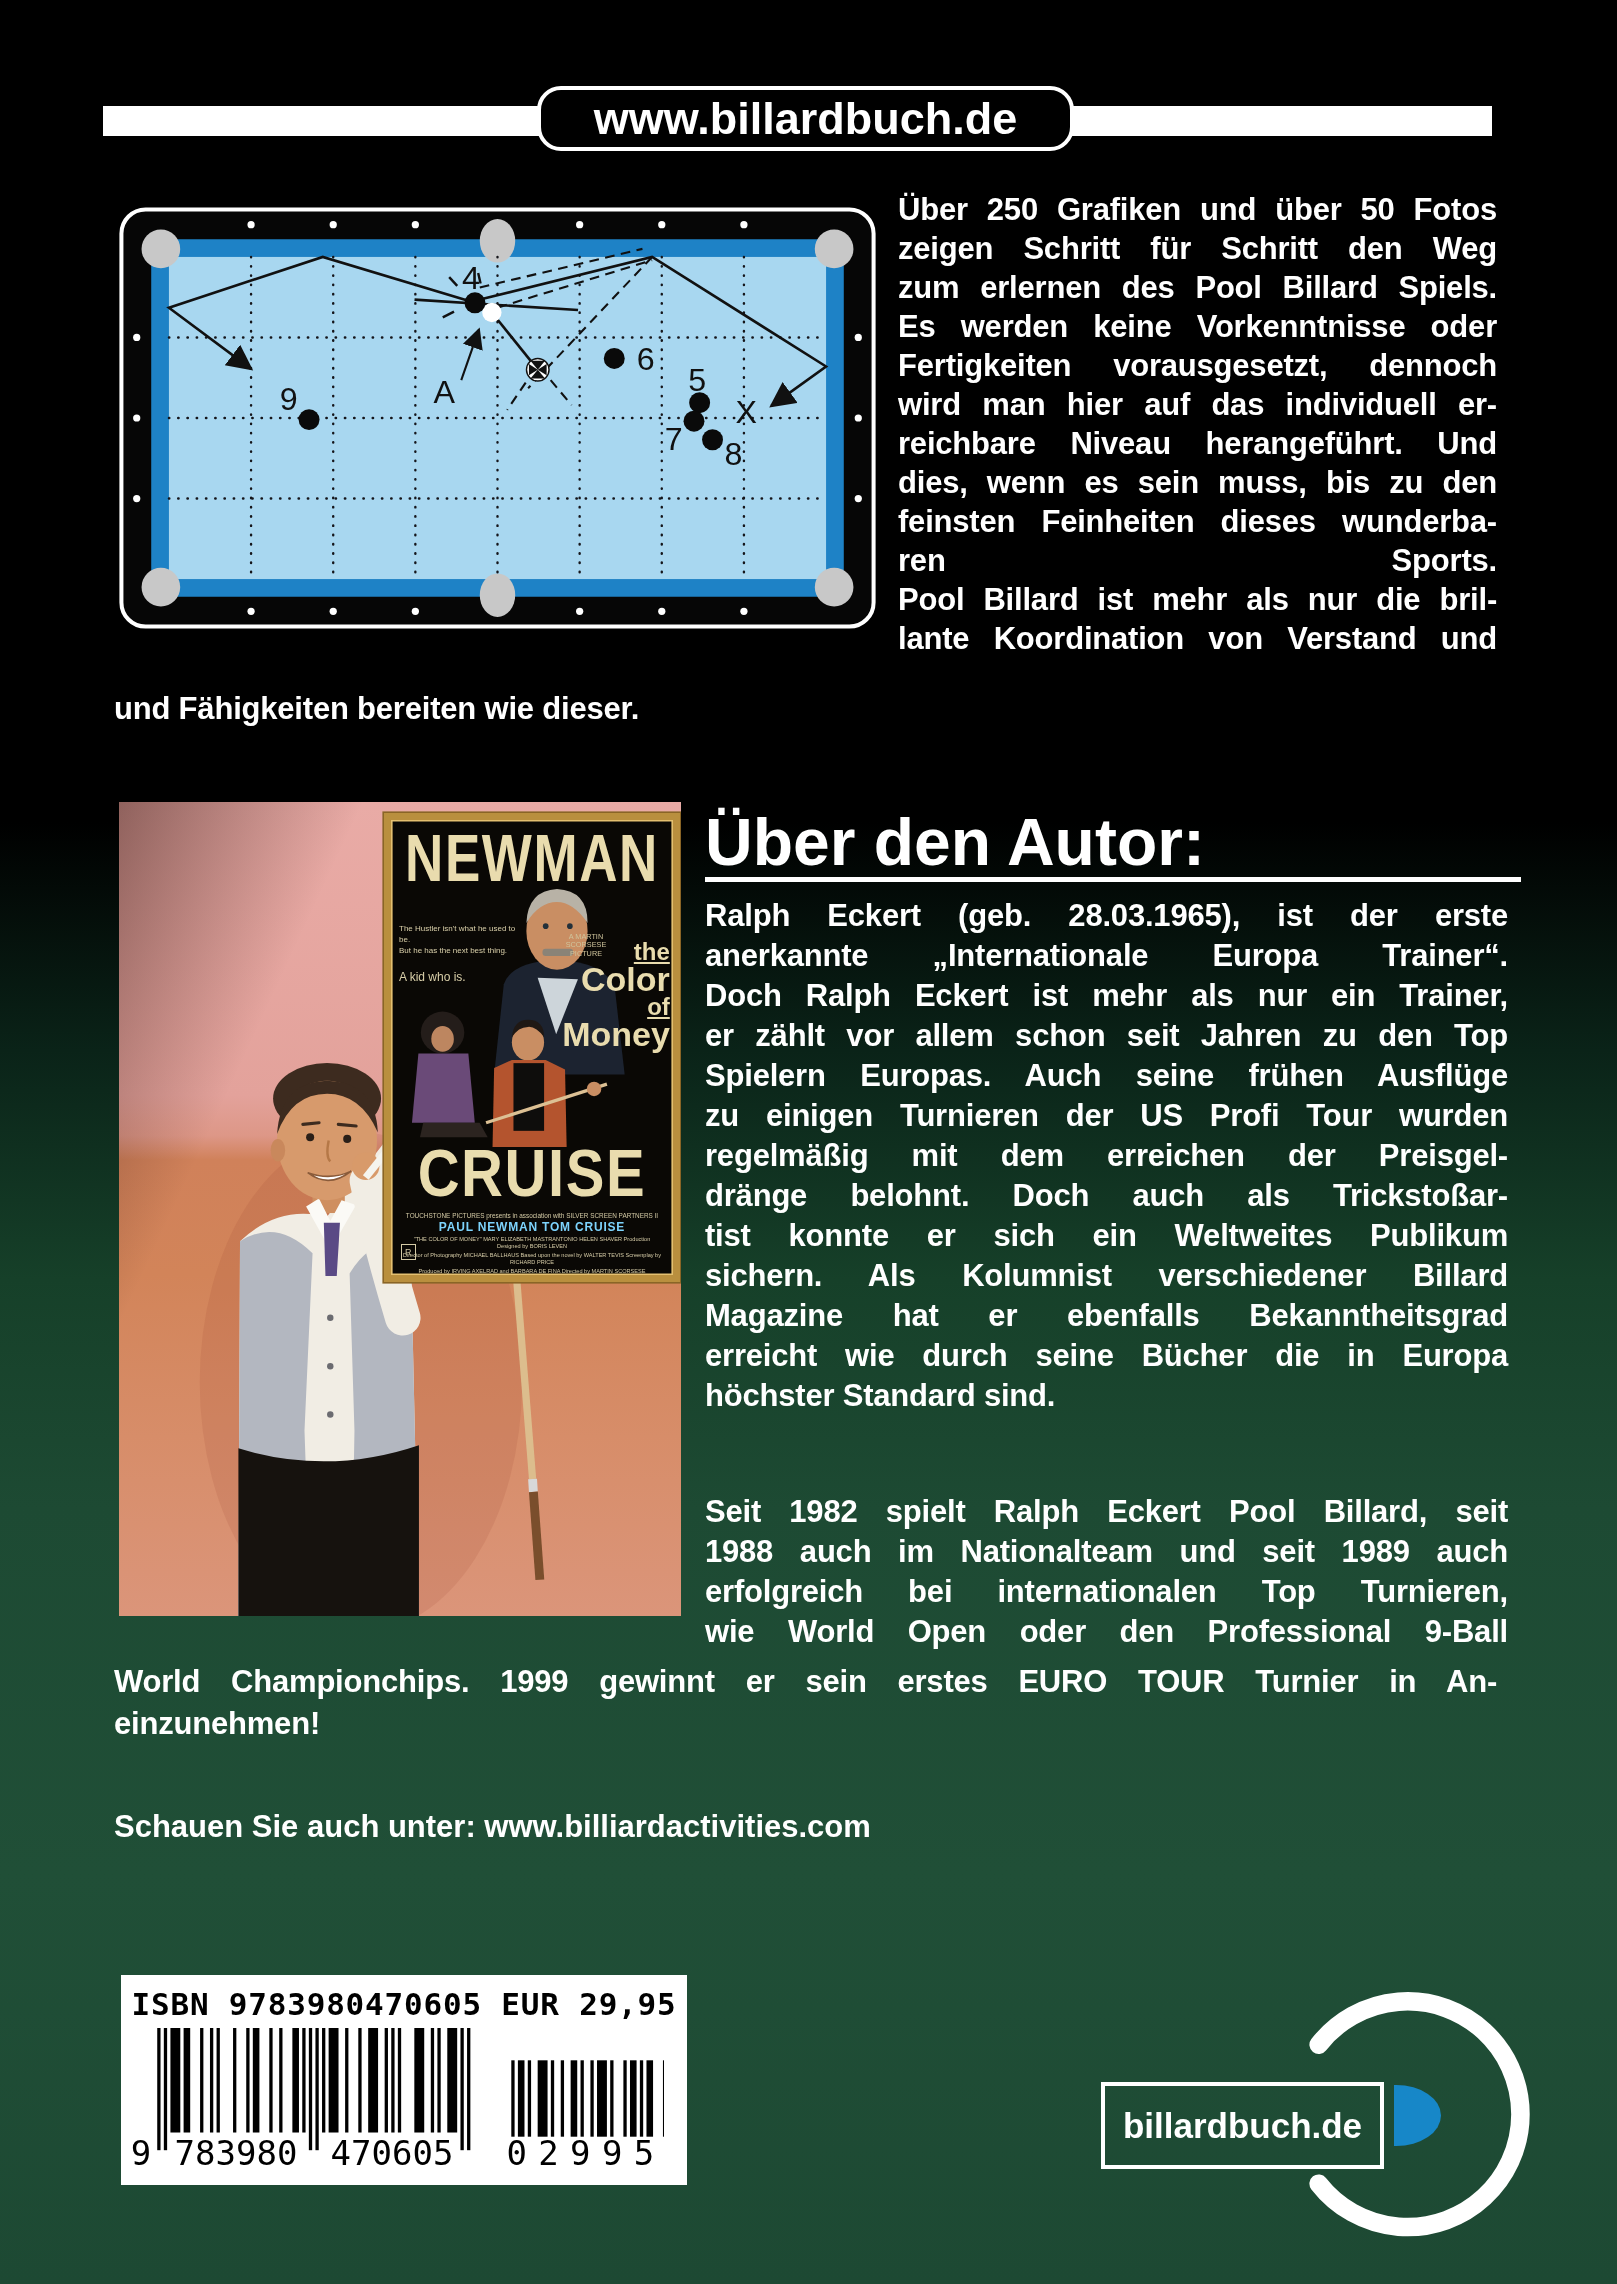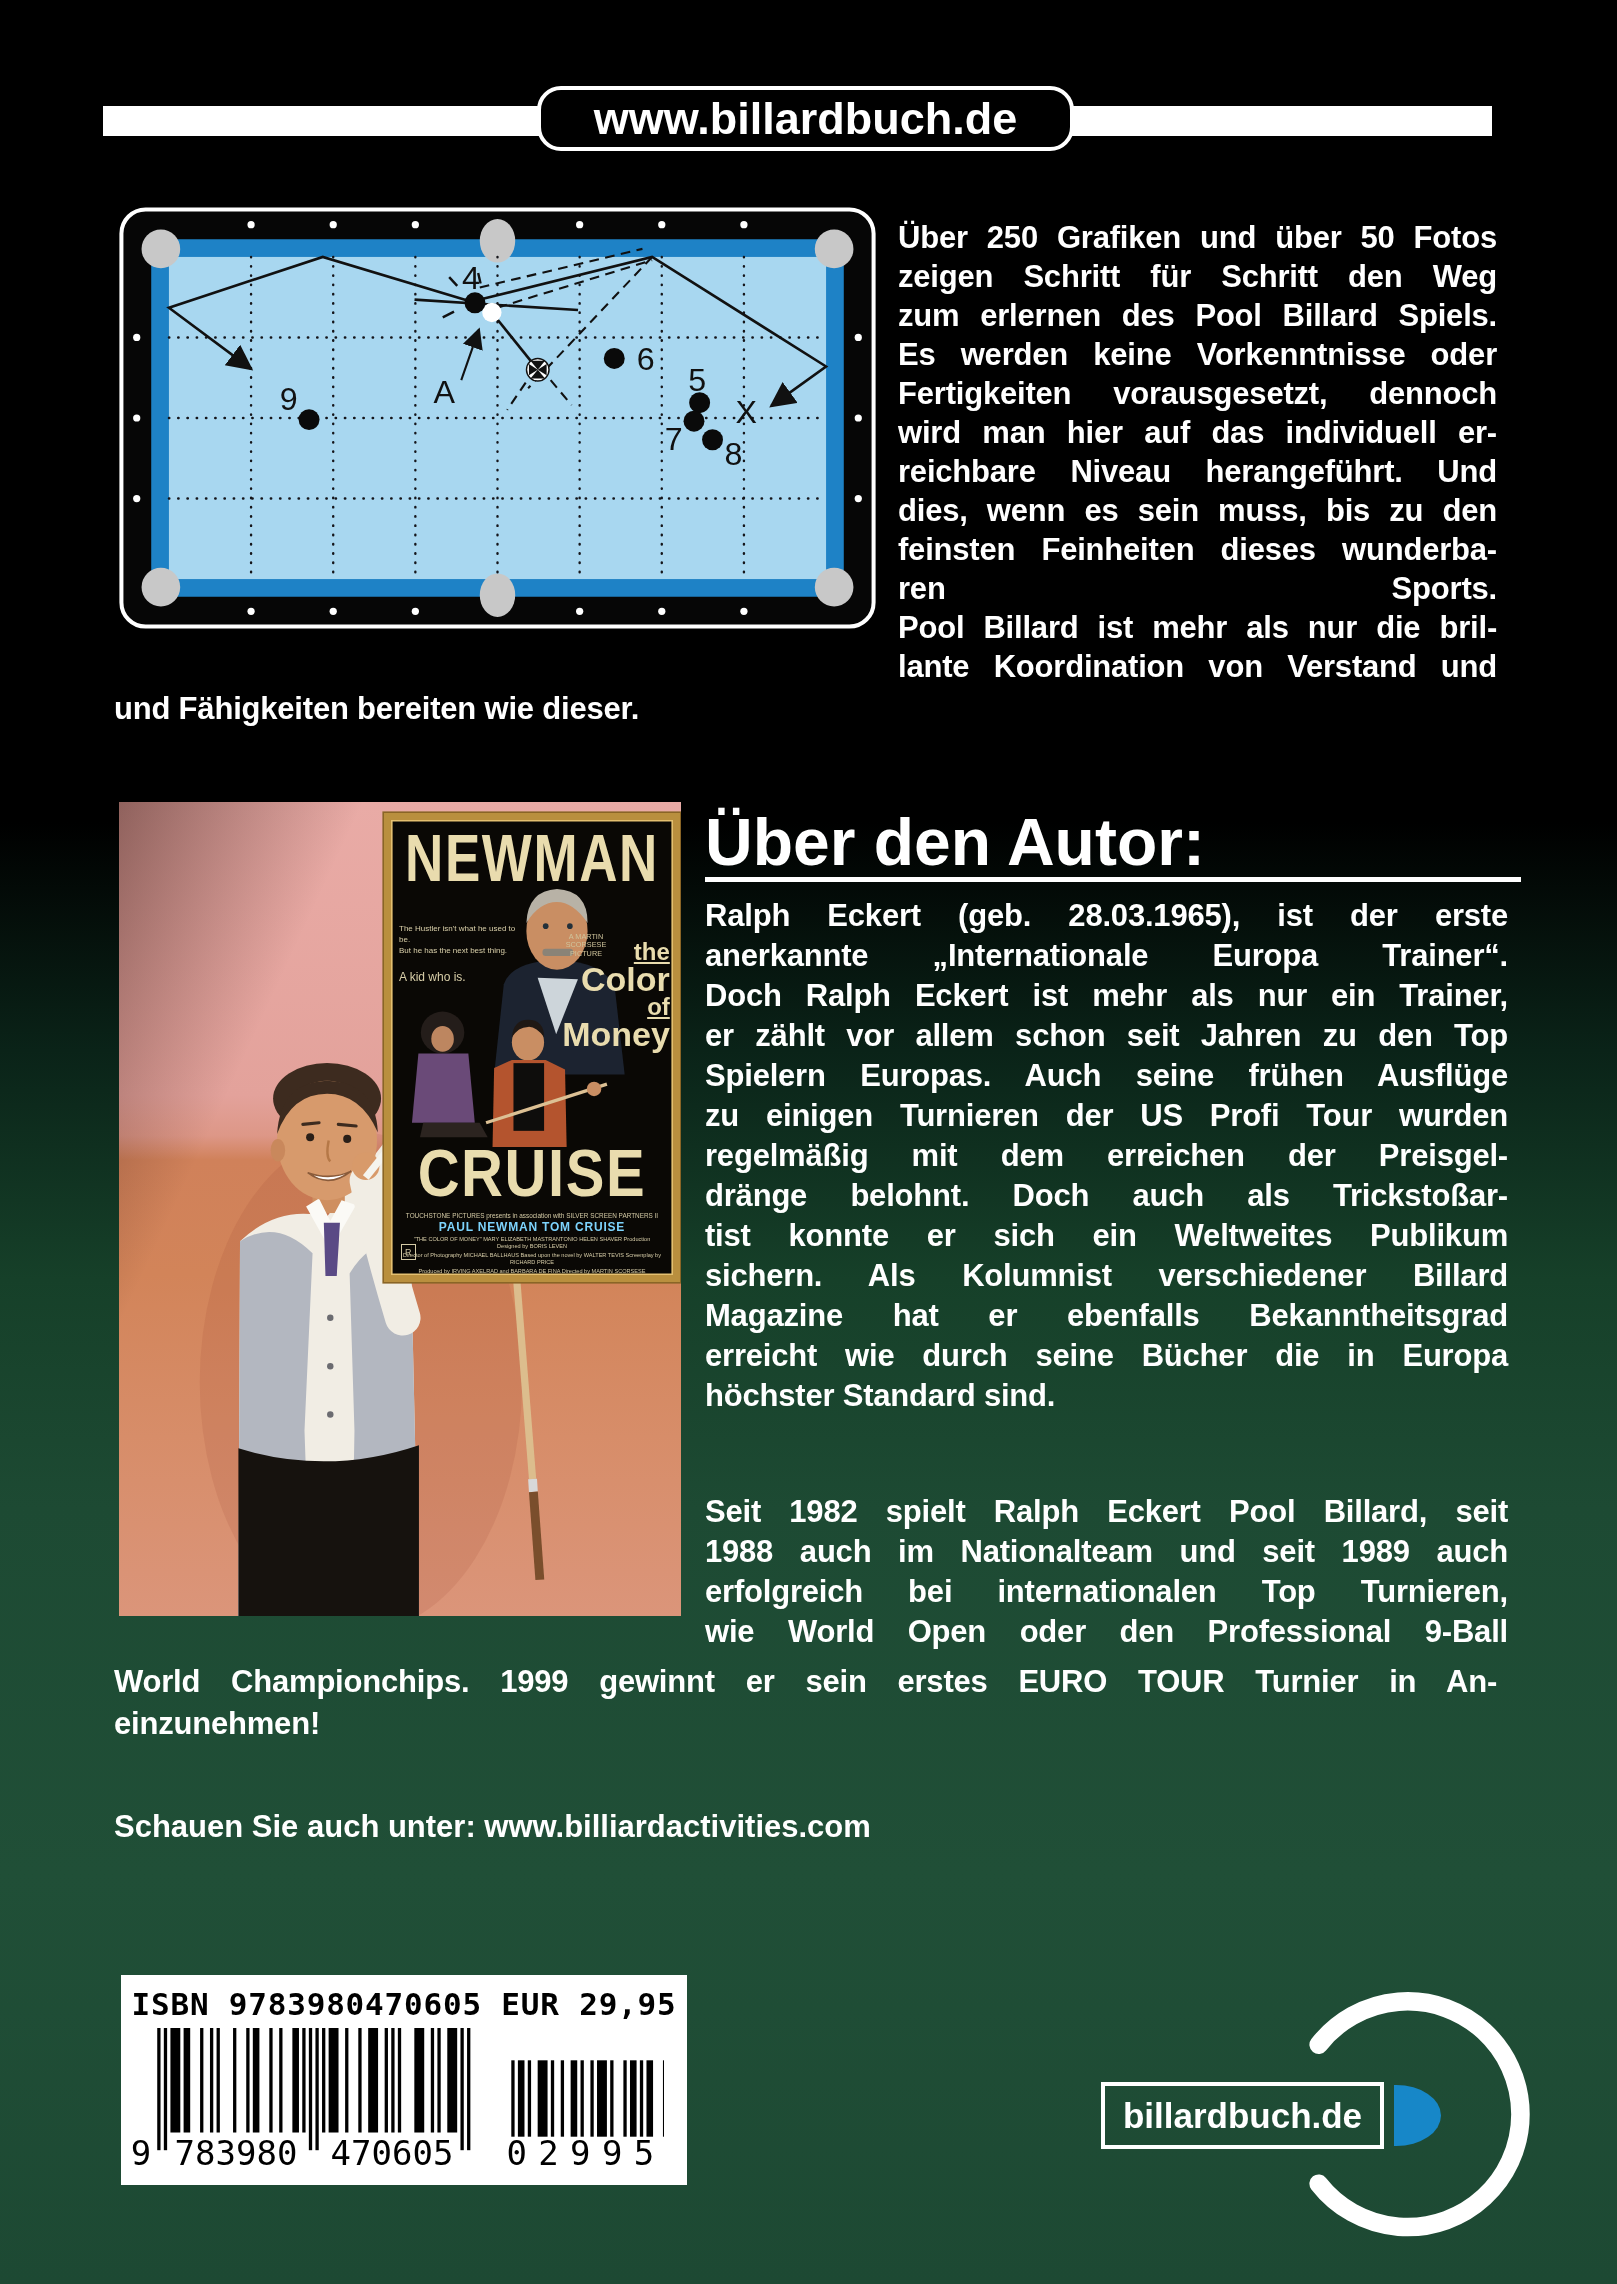--- a/index.html
+++ b/index.html
@@ -9,21 +9,21 @@
   .abs{position:absolute;}
   
   .stripe{left:103px;top:106px;width:1389px;height:30px;background:#fff;}
   .pill{left:537px;top:86px;width:537px;height:65px;background:#000;border:4.8px solid #fff;border-radius:24px;box-sizing:border-box;
         display:flex;align-items:center;justify-content:center;}
   .pill span{font-size:45px;font-weight:700;letter-spacing:0;}
   
   .bodytxt{font-size:31px;font-weight:700;letter-spacing:-0.2px;line-height:39px;}
   .jline{text-align:justify;text-align-last:justify;}
   .jline.endline{text-align-last:left;}
-  .intro-col{left:898px;top:218px;width:599px;}
+  .intro-col{left:898px;top:190px;width:599px;}
   .intro-full{left:114px;top:688px;width:1383px;line-height:42px;}
   .about-head{left:705px;top:804px;font-size:66px;font-weight:700;}
   .about-rule{left:705px;top:877px;width:816px;height:4.8px;background:#fff;}
   .about-p1{left:705px;top:896px;width:803px;line-height:40px;}
   .about-p2col{left:705px;top:1492px;width:803px;line-height:40px;}
   .about-p2full{left:114px;top:1661px;width:1383px;line-height:42px;}
   .schauen{left:114px;top:1809px;width:1383px;font-size:31px;font-weight:700;}
   
   .photo{left:119px;top:802px;width:562px;height:814px;overflow:hidden;
          background:linear-gradient(180deg,#e9aba6 0%,#e3a29b 36%,#dd9787 41%,#d0815a 44%,#d28459 58%,#d78d69 78%,#db957a 100%);}
@@ -43,21 +43,21 @@
   .p-credits .c1{font-size:6.4px;}
   .p-credits .c2{font-size:12px;font-weight:700;letter-spacing:0.8px;color:#7dd3fc;margin-top:1.6px;}
   .p-credits .c3{font-size:5.6px;margin-top:1.6px;line-height:7.3px;padding:0 11.3px;}
   .p-r{position:absolute;left:9.7px;top:424px;width:13px;height:14.5px;border:0.8px solid #d5cba6;font-size:8.9px;color:#d5cba6;text-align:center;line-height:14.5px;}
   
   .bcbox{left:121px;top:1975px;width:566px;height:210px;background:#fff;color:#000;}
   .isbnline{position:absolute;left:0;top:11.3px;width:100%;text-align:center;
             font-family:"DejaVu Sans Mono",monospace;font-size:31px;font-weight:700;letter-spacing:0.8px;}
   .eandig{position:absolute;font-family:"DejaVu Sans Mono",monospace;font-size:34px;color:#000;top:158px;}
   
-  .logo-rect{left:1101px;top:2082px;width:283px;height:67px;border:4.8px solid #fff;box-sizing:border-box;
+  .logo-rect{left:1101px;top:2082px;width:283px;height:87px;border:4.8px solid #fff;box-sizing:border-box;
              display:flex;align-items:center;justify-content:center;}
   .logo-rect span{font-size:35px;font-weight:700;}
   .logo-d{left:1394px;top:2085px;width:47px;height:61px;background:#1787c8;border-radius:0 47px 47px 0 / 0 32px 32px 0;}
 </style>
 </head>
 <body>
 
 <div class="page">
 
   <div class="abs stripe"></div>

